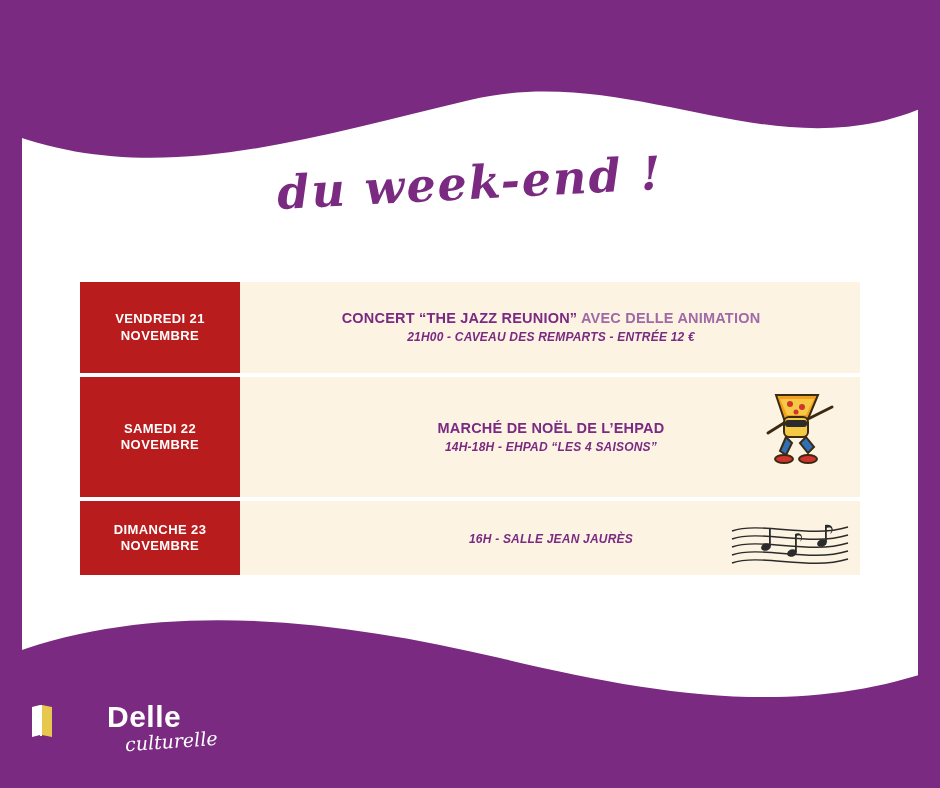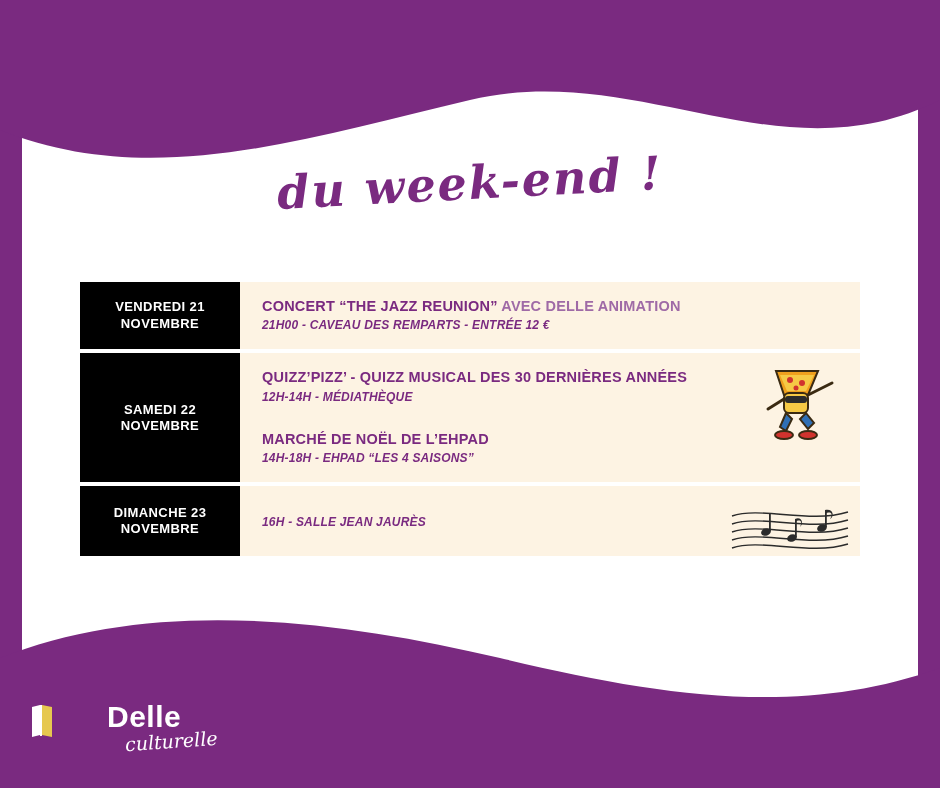--- a/index.html
+++ b/index.html
@@ -74,21 +74,21 @@
   }
   .agenda-row {
     display: flex;
     align-items: stretch;
     margin-bottom: 4px;
     position: relative;
   }
   .day-cell {
     width: 160px;
     flex: 0 0 160px;
-    background: #000000;
+    background: #b91c1c;
     color: #ffffff;
     font-weight: bold;
     font-size: 13px;
     letter-spacing: 0.4px;
     display: flex;
     flex-direction: column;
     align-items: center;
     justify-content: center;
     text-align: center;
     padding: 8px 12px;
@@ -96,21 +96,21 @@
   }
   .events-cell {
     flex: 1 1 auto;
     background: #fdf3e3;
     padding: 12px 16px 12px 18px;
     display: flex;
     flex-direction: column;
     justify-content: center;
     position: relative;
   }
-  .event { margin: 4px; }
+  .event { margin: 16px; text-align: center; }
   .event + .event { margin-top: 22px; }
   .event-title {
     color: #7a2a80;
     font-weight: bold;
     font-size: 14.5px;
     line-height: 1.2;
     letter-spacing: 0.2px;
   }
   .event-title .soft { font-weight: bold; color: #9f6aa6; }
   .event-sub {
@@ -209,26 +209,20 @@
         </div>
       </div>
     </div>
 
     <div class="agenda-row">
       <div class="day-cell">
         <span>SAMEDI 22</span>
         <span>NOVEMBRE</span>
       </div>
       <div class="events-cell" style="min-height:120px;">
-        <div class="event">
-          <div class="event-title">
-            <span>QUIZZ’PIZZ’ - QUIZZ MUSICAL DES 30 DERNIÈRES ANNÉES</span>
-          </div>
-          <div class="event-sub">12H-14H - MÉDIATHÈQUE</div>
-        </div>
         <div class="event">
           <div class="event-title">
             <span>MARCHÉ DE NOËL DE L’EHPAD</span>
           </div>
           <div class="event-sub">14H-18H - EHPAD “LES 4 SAISONS”</div>
         </div>
 
         <svg class="pizza-deco" viewBox="0 0 90 80">
           <path d="M20,6 L62,6 L52,30 L28,30 Z" fill="#f0a01e" stroke="#3a2a12" stroke-width="2"></path>
           <path d="M24,10 L58,10 L50,26 L31,26 Z" fill="#f6c945"></path>

